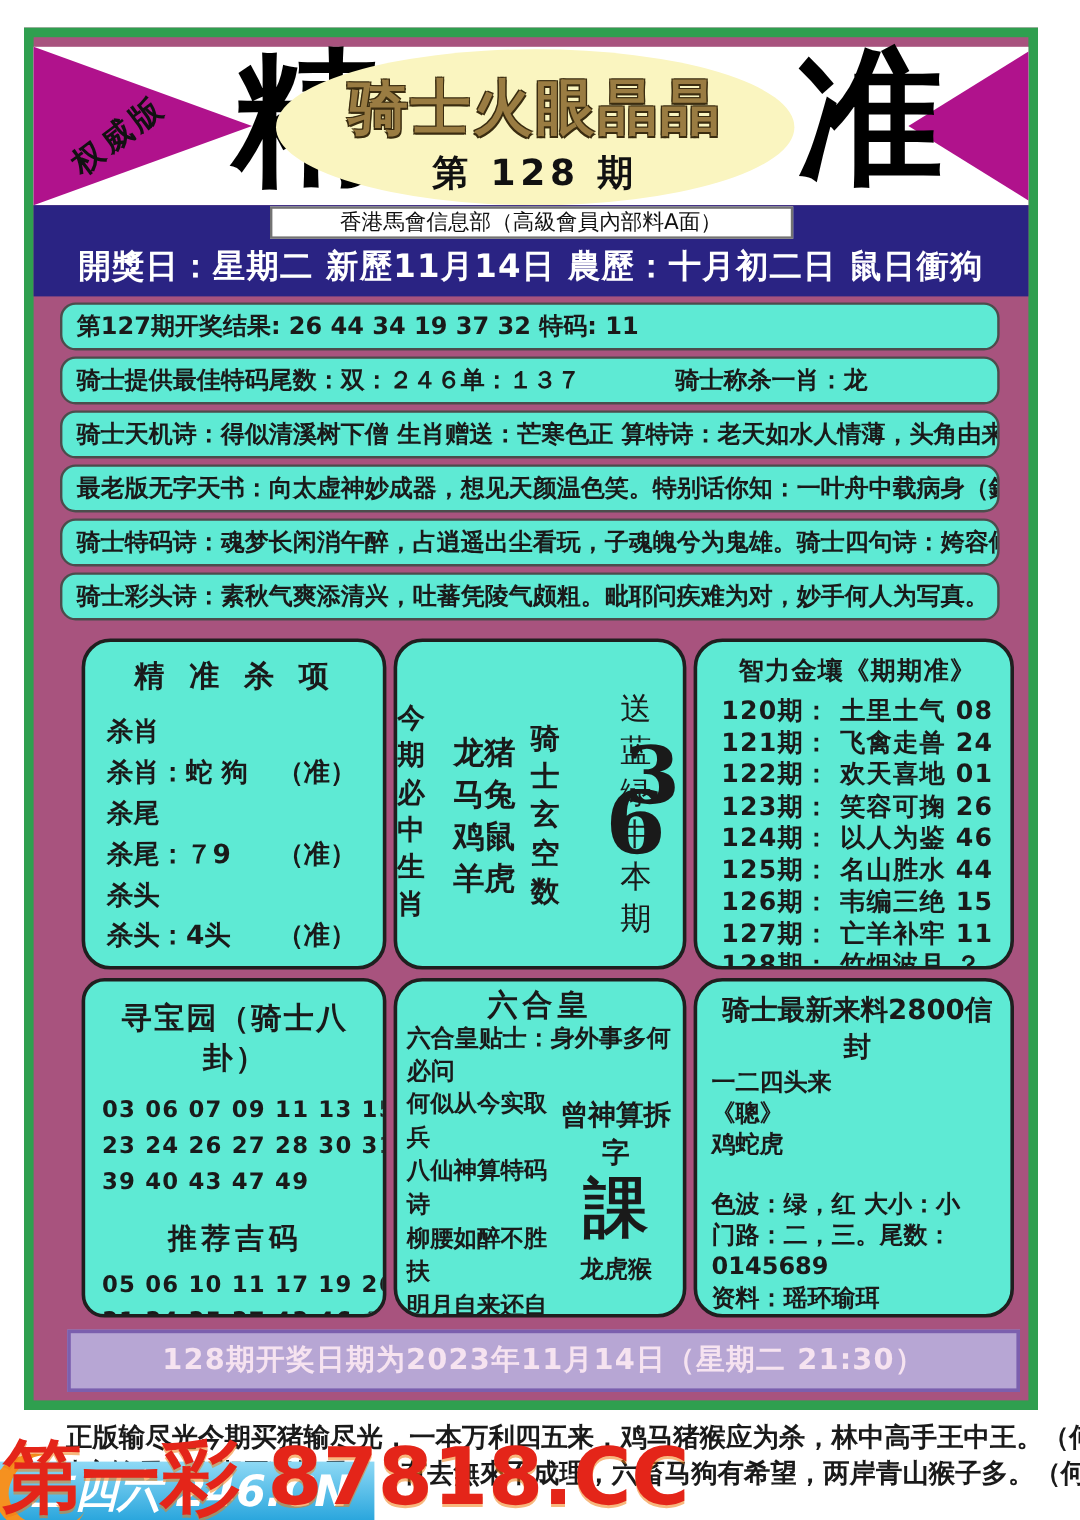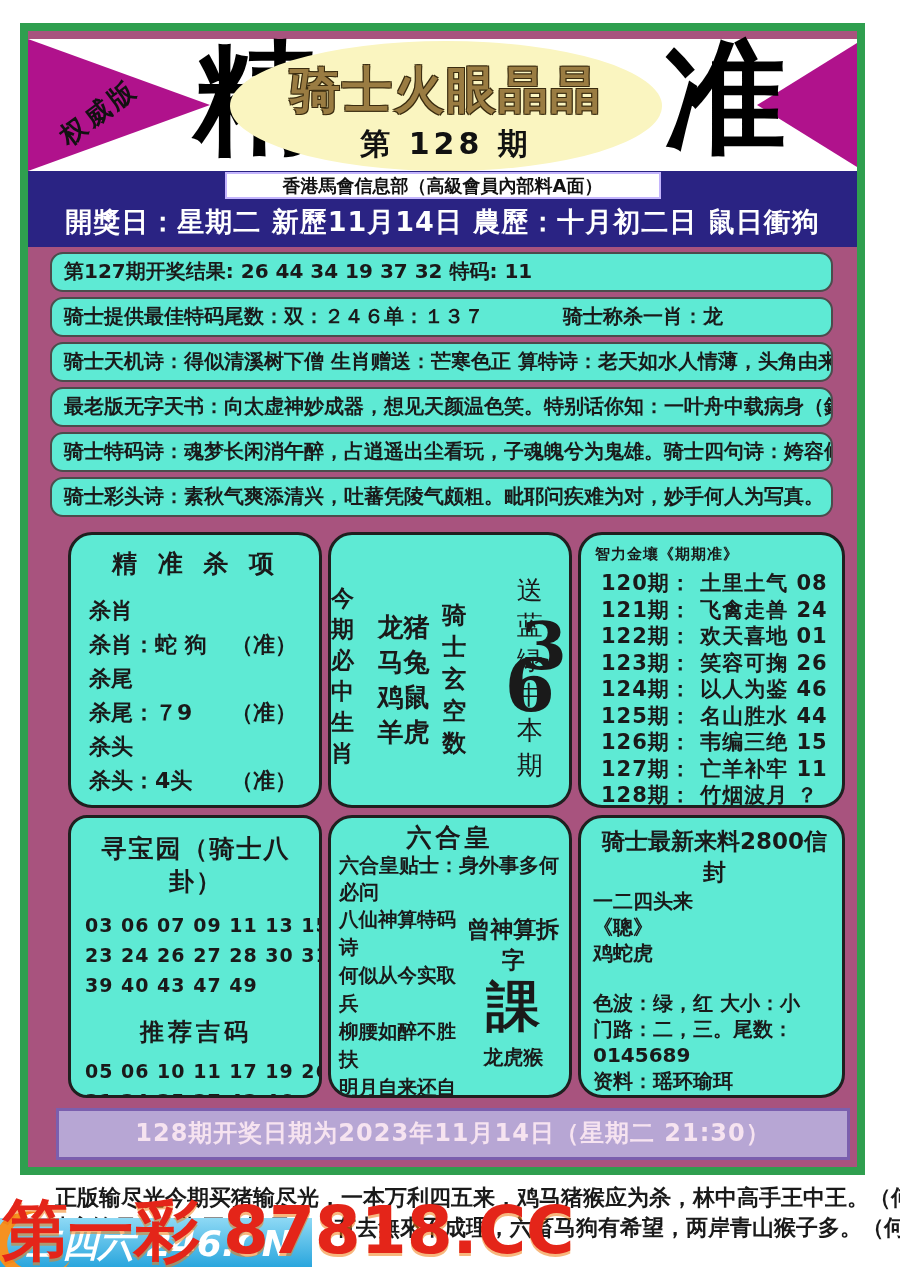--- a/index.html
+++ b/index.html
@@ -30,22 +30,22 @@
   .char-zhun{left:636px;}
   .oval{position:absolute;left:202px;top:2px;width:432px;height:130px;border-radius:50%;
     background:#faf5c0;text-align:center;}
   .oval-title{margin-top:16px;font-size:50px;font-weight:bold;letter-spacing:2px;
     font-family:"DejaVu Serif","Liberation Serif",serif;color:#9a7c42;
     text-shadow:1px 1px 0 #3a2c10,-1px -1px 0 #3a2c10,1px -1px 0 #3a2c10,-1px 1px 0 #3a2c10;}
   .oval-issue{margin-top:0px;font-size:30px;font-weight:bold;color:#111;letter-spacing:4px;}
   
   .navy-band{position:absolute;left:0;right:0;top:140px;height:76px;background:#2a2383;}
   .org-box{position:absolute;left:50%;transform:translateX(-50%);top:1px;width:436px;height:27px;
-    background:#fff;border:2px solid #c4b5fd;box-sizing:border-box;text-align:center;
-    font-size:18px;font-weight:bold;line-height:23px;color:#111;}
+    background:#fff;border:2px solid #737373;box-sizing:border-box;text-align:center;
+    font-size:18px;font-weight:normal;line-height:23px;color:#111;}
   .date-line{position:absolute;left:0;right:0;top:33px;text-align:center;color:#ffffff;
     font-size:27px;font-weight:bold;letter-spacing:1px;}
   
   .rows{position:absolute;left:22px;right:24px;top:221px;}
   .info-row{height:40px;margin-bottom:5px;background:#5eead4;border:2px solid #4c4c4c;
     border-radius:13px;box-sizing:border-box;padding:0 12px;font-size:20px;font-weight:bold;
     line-height:35px;white-space:nowrap;overflow:hidden;}
   .info-row .gap-right{margin-left:72px;}
   
   .grid{position:absolute;left:40px;top:501px;width:777px;height:566px;}
@@ -61,21 +61,21 @@
   .sha-row{display:flex;justify-content:space-between;font-size:22px;font-weight:bold;
     line-height:34px;padding-right:6px;}
   .bx-b .line1{font-size:23px;font-weight:bold;letter-spacing:2px;}
   .bx-b .line2{font-size:26px;font-weight:bold;margin-top:8px;}
   .bx-b .line3{font-size:24px;font-weight:bold;margin-top:6px;letter-spacing:2px;}
   .xuan-glyph{position:relative;width:110px;height:118px;}
   .xuan-glyph span{position:absolute;font-family:"DejaVu Serif","Liberation Serif",serif;font-weight:bold;}
   .num-top{left:38px;top:-10px;font-size:66px;}
   .num-bottom{left:22px;top:26px;font-size:72px;}
   .bx-b .bottom-line{font-size:26px;font-weight:normal;margin-top:auto;margin-bottom:22px;letter-spacing:2px;}
-  .zhili-title{text-align:left;font-size:15px;font-weight:bold;letter-spacing:1px;}
+  .zhili-title{text-align:center;font-size:21px;font-weight:bold;letter-spacing:1px;}
   .zhili-row{font-size:21px;font-weight:bold;line-height:26.5px;padding-left:6px;letter-spacing:1px;}
   .zhili-rows{margin-top:6px;}
   .num-line{font-size:19px;font-weight:bold;line-height:30px;letter-spacing:1px;white-space:nowrap;}
   .bx-d .sub-title{text-align:center;font-size:24px;font-weight:bold;letter-spacing:4px;margin:16px 0 8px 0;}
   .bx-d .box-title{letter-spacing:2px;margin-bottom:12px;}
   .lh-title{text-align:center;font-size:25px;font-weight:bold;letter-spacing:4px;line-height:28px;}
   .lh-tip{font-size:20px;font-weight:bold;line-height:27px;}
   .lh-cols{display:flex;}
   .lh-left{width:57%;font-size:19.5px;font-weight:bold;line-height:28px;}
   .lh-right{width:43%;text-align:center;font-weight:bold;padding-top:8px;}
@@ -204,22 +204,22 @@
       <div class="sub-title">推荐吉码</div>
       <div class="num-line">05 06 10 11 17 19 26 27 28</div>
       <div class="num-line">31 34 35 37 43 46 48</div>
     </div>
 
     <div class="gbox bx-e">
       <div class="lh-title">六合皇</div>
       <div class="lh-tip">六合皇贴士：身外事多何必问</div>
       <div class="lh-cols">
         <div class="lh-left">
+          <div>何似从今实取兵</div>
           <div>八仙神算特码诗</div>
-          <div>何似从今实取兵</div>
           <div>柳腰如醉不胜扶</div>
           <div>明月自来还自去</div>
 
         </div>
         <div class="lh-right">
           <div class="chai-title">曾神算拆字</div>
           <div class="chai-char">課</div>
           <div class="chai-animals">龙虎猴</div>
         </div>
       </div>

